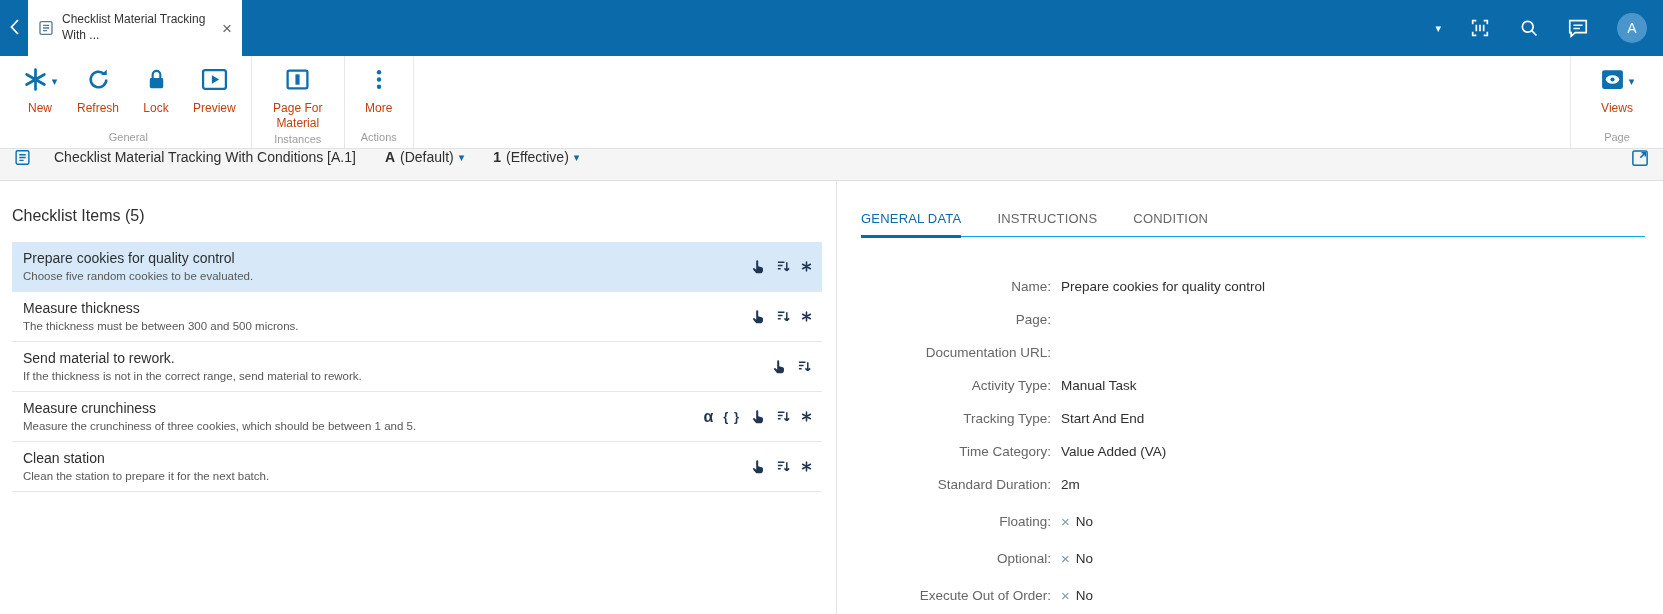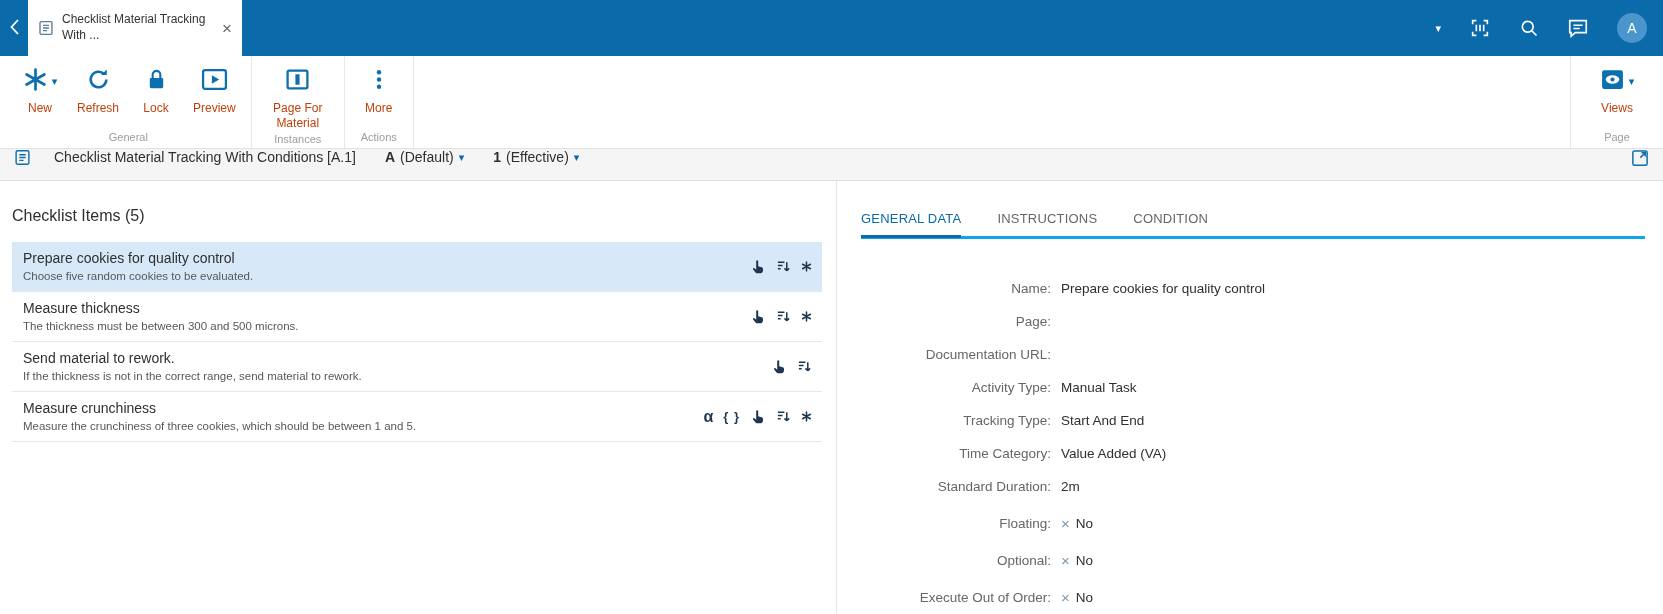--- a/index.html
+++ b/index.html
@@ -47,21 +47,21 @@
   .citem.selected { background:#d7e9f8; }
   .citem-title { font-size:14px; color:#2f2f2f; margin-bottom:4px; }
   .citem-sub { font-size:11.5px; color:#585858; }
   .citem-icons { position:absolute; right:10px; top:50%; transform:translateY(-50%);
                  display:flex; align-items:center; gap:10px; color:#1f3550; }
   .icon-alpha { font-size:16px; font-weight:600; line-height:1; }
   .icon-braces { font-size:13px; font-weight:700; line-height:1; letter-spacing:1px; }
   .ic { display:flex; align-items:center; }
   
   .right-panel { flex:1; border-left:1px solid #e4e4e4; padding:30px 18px 0 24px; }
-  .tabs { display:flex; gap:36px; border-bottom:3px solid #0ea5e9; }
+  .tabs { display:flex; gap:36px; border-bottom:1px solid #0ea5e9; }
   .tab { font-size:13px; color:#666; padding-bottom:9px; border-bottom:3px solid transparent;
          margin-bottom:-2px; cursor:pointer; letter-spacing:.2px; }
   .tab.active { color:#0b6aa9; border-bottom-color:#0b6aa9; }
   .fields { margin-top:40px; display:flex; flex-direction:column; gap:15px; }
   .frow { display:flex; align-items:center; min-height:18px; }
   .frow.gap-lg { margin-top:4px; }
   .f-label { width:190px; flex-shrink:0; text-align:right; color:#666; font-size:13.5px; }
   .f-value { margin-left:10px; color:#2f2f2f; font-size:13.5px; display:flex; align-items:center; gap:6px; }
   .x-mark { color:#7d97ad; font-size:15px; line-height:1; }
 </style>
@@ -331,20 +331,42 @@
               </svg>
             </span>
           <span class="ic">
               <svg width="11" height="11" viewBox="0 0 24 24" fill="none" stroke="#1f3550" stroke-width="3.4" stroke-linecap="round">
                 <path d="M12 2.5v19M3.5 7.2l17 9.6M20.5 7.2l-17 9.6"></path>
               </svg>
             </span>
         </div>
       </div>
 
+      <div class="citem">
+        <div class="citem-title">Clean station</div>
+        <div class="citem-sub">Clean the station to prepare it for the next batch.</div>
+        <div class="citem-icons">
+          <span class="ic">
+              <svg width="16" height="16" viewBox="0 0 24 24" fill="#1f3550">
+                <path d="M9.3 3.5a1.5 1.5 0 0 1 3 0V11l5.2 1.3a2.6 2.6 0 0 1 2 2.5v2a4.7 4.7 0 0 1-4.7 4.7h-3.1a4.7 4.7 0 0 1-3.7-1.8l-3.3-4.1a1.4 1.4 0 0 1 2.1-1.8l2.5 2.4z"></path>
+              </svg>
+            </span>
+          <span class="ic">
+              <svg width="15" height="15" viewBox="0 0 16 16" fill="none" stroke="#1f3550" stroke-width="1.6">
+                <path d="M2 3.5h7M2 7h5M2 10.5h3"></path>
+                <path d="M11.5 3.5v9M11.5 12.5L9 10M11.5 12.5L14 10"></path>
+              </svg>
+            </span>
+          <span class="ic">
+              <svg width="11" height="11" viewBox="0 0 24 24" fill="none" stroke="#1f3550" stroke-width="3.4" stroke-linecap="round">
+                <path d="M12 2.5v19M3.5 7.2l17 9.6M20.5 7.2l-17 9.6"></path>
+              </svg>
+            </span>
+        </div>
+      </div>
 
     </div>
   </section>
 
   <section class="right-panel">
     <div class="tabs">
       <span class="tab active">GENERAL DATA</span>
       <span class="tab">INSTRUCTIONS</span>
       <span class="tab">CONDITION</span>
     </div>

